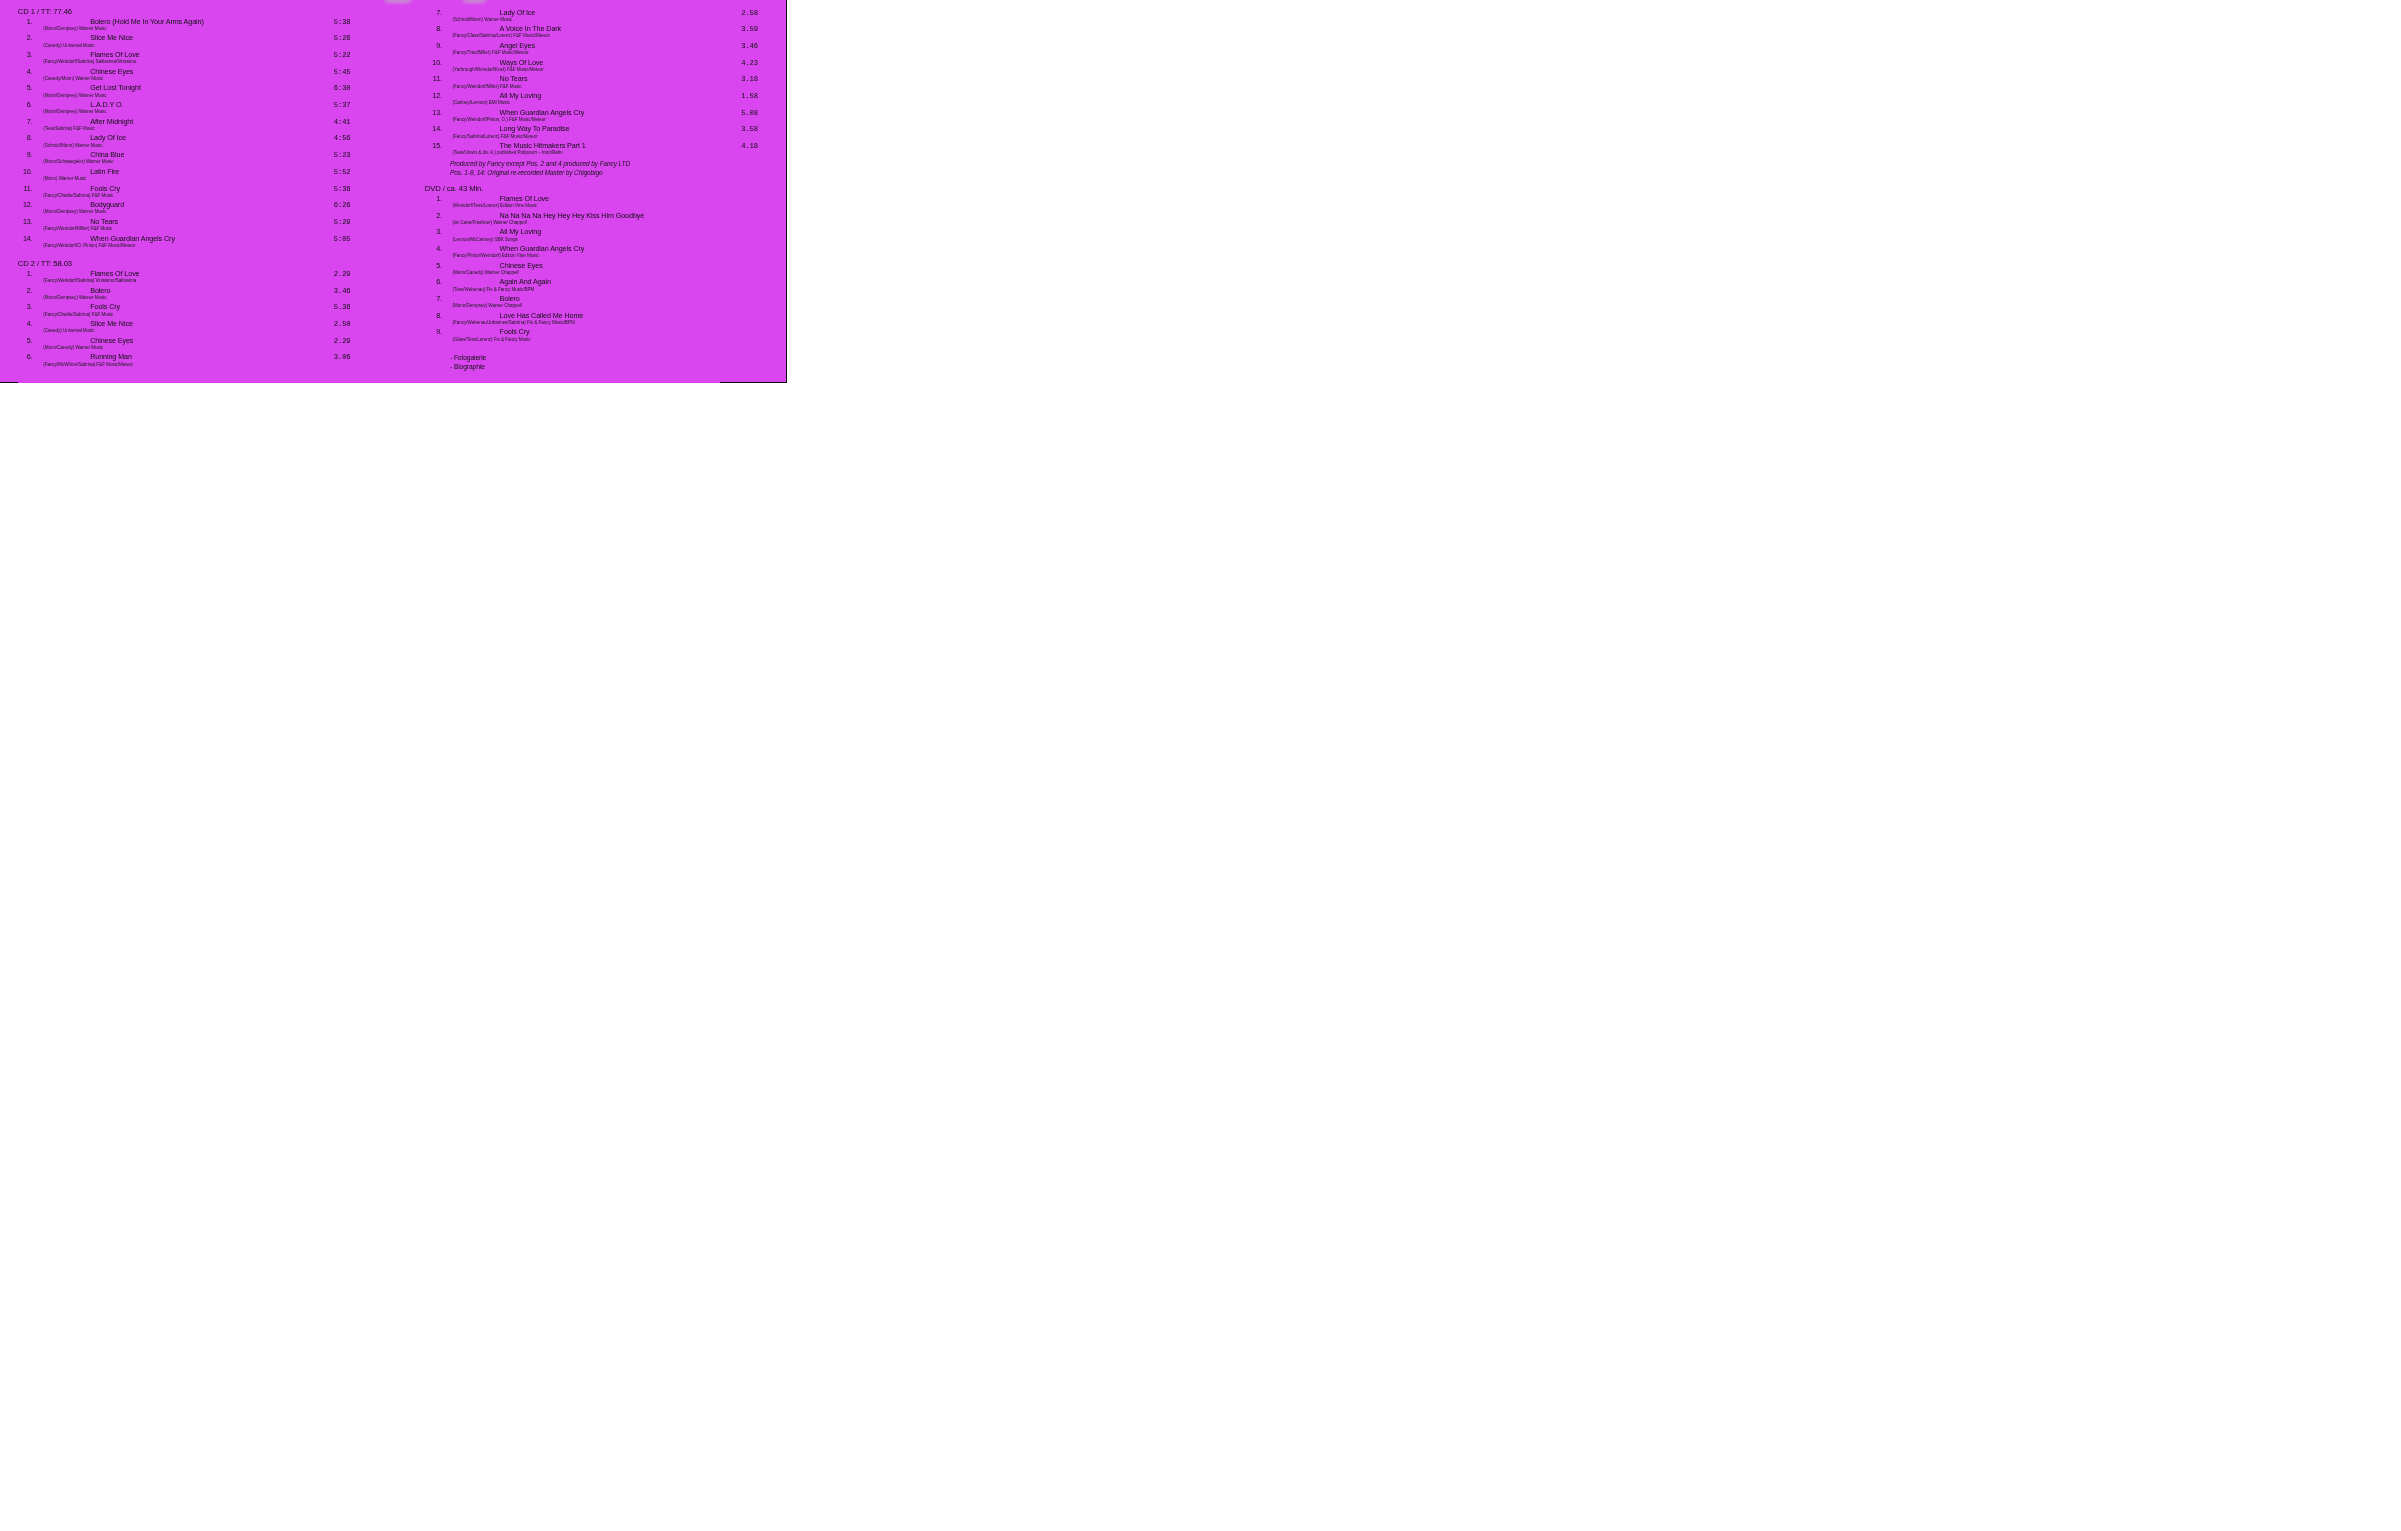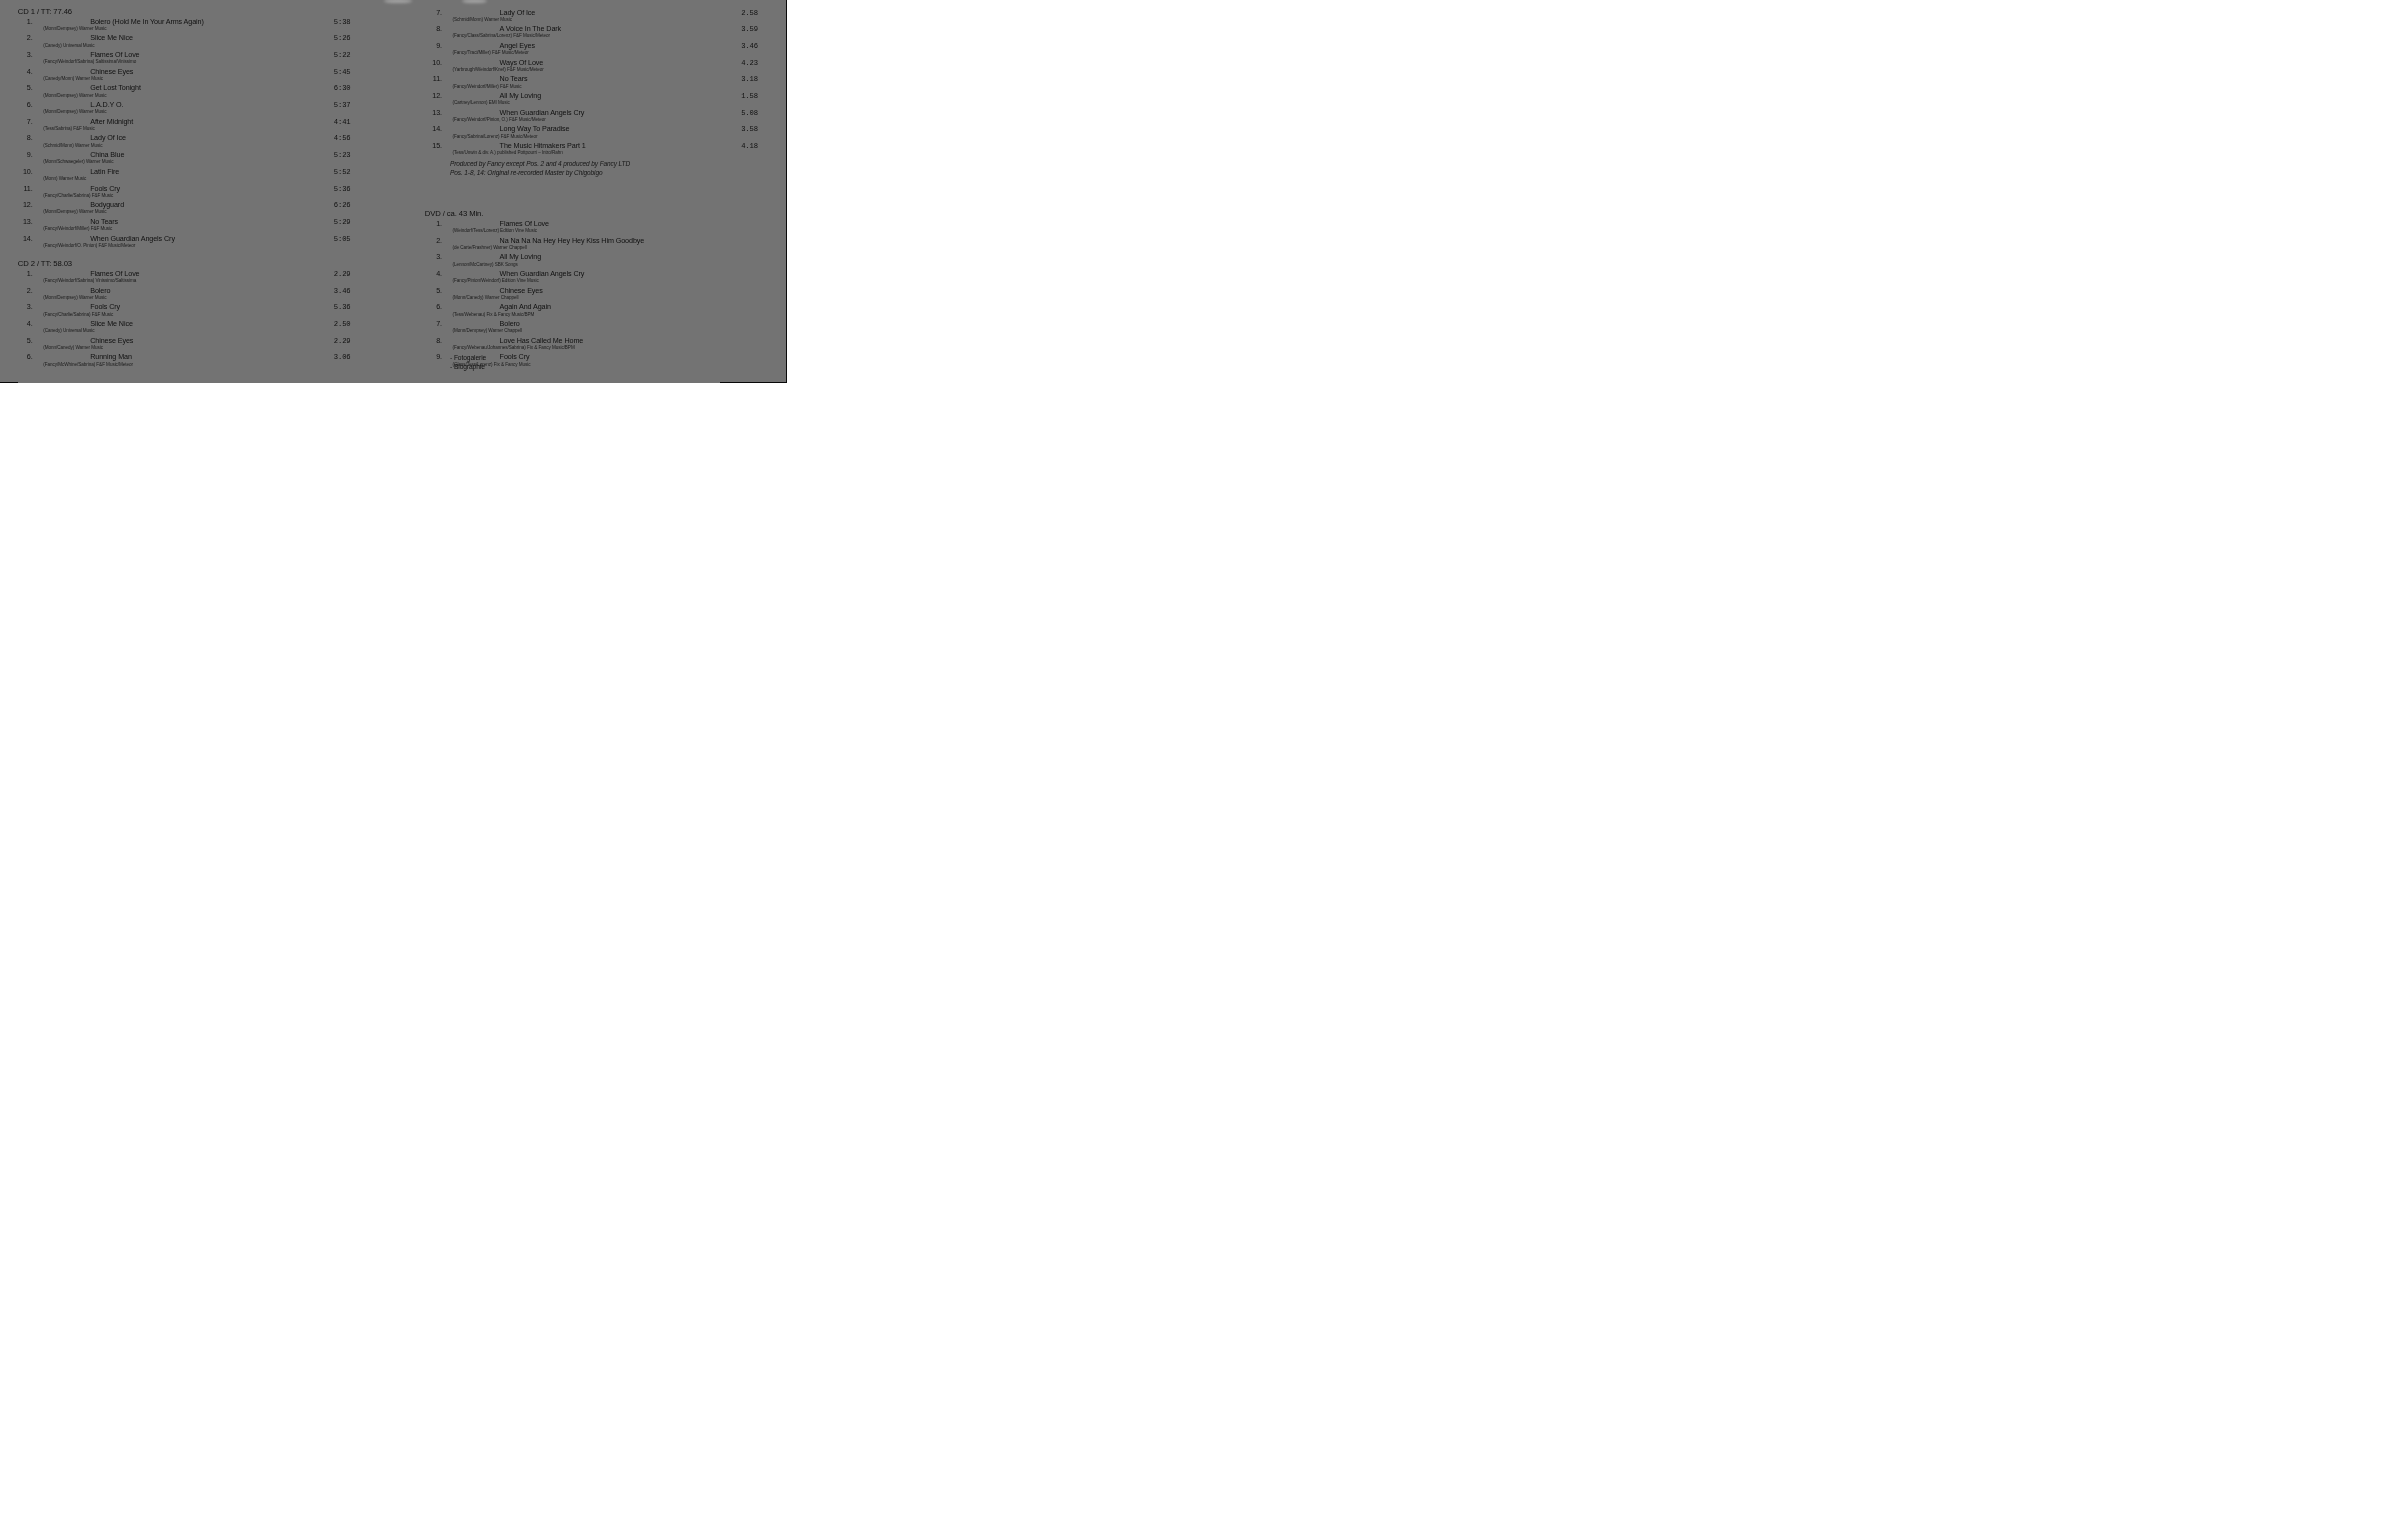--- a/index.html
+++ b/index.html
@@ -1,30 +1,30 @@
 <!DOCTYPE html>
 <html style="font-size:7.7px"><head>
 <meta charset="utf-8">
 <style>
   html,body{margin:0;padding:0;background:#ffffff;}
   .page{
     position:relative;
     width:787px;height:383px;
-    background:#737373;
+    background:#d946ef;
     overflow:hidden;
     font-family:"Liberation Sans","DejaVu Sans",sans-serif;
     color:#111;
     -webkit-font-smoothing:antialiased;
   }
   .section{position:absolute;}
   .sec-header{
     font-size:7.7px;line-height:9.6px;letter-spacing:-0.1px;
     margin:0 0 1.4px 8.2px;color:#101010;white-space:nowrap;
   }
-  .dvd .sec-header{margin-left:5.8px;margin-top:25px;}
+  .dvd .sec-header{margin-left:5.8px;}
   .track-list{display:block;}
   .track{display:flex;align-items:flex-start;height:16.7px;}
   .tnum{
     flex:none;width:23px;text-align:right;
     font-size:7.2px;line-height:7.7px;letter-spacing:-0.1px;color:#101010;
   }
   .tmain{flex:1;margin-left:10.6px;min-width:0;}
   .ttitle{
     display:block;font-size:7.2px;line-height:7.7px;letter-spacing:-0.1px;
     color:#101010;white-space:nowrap;padding-left:47px;

